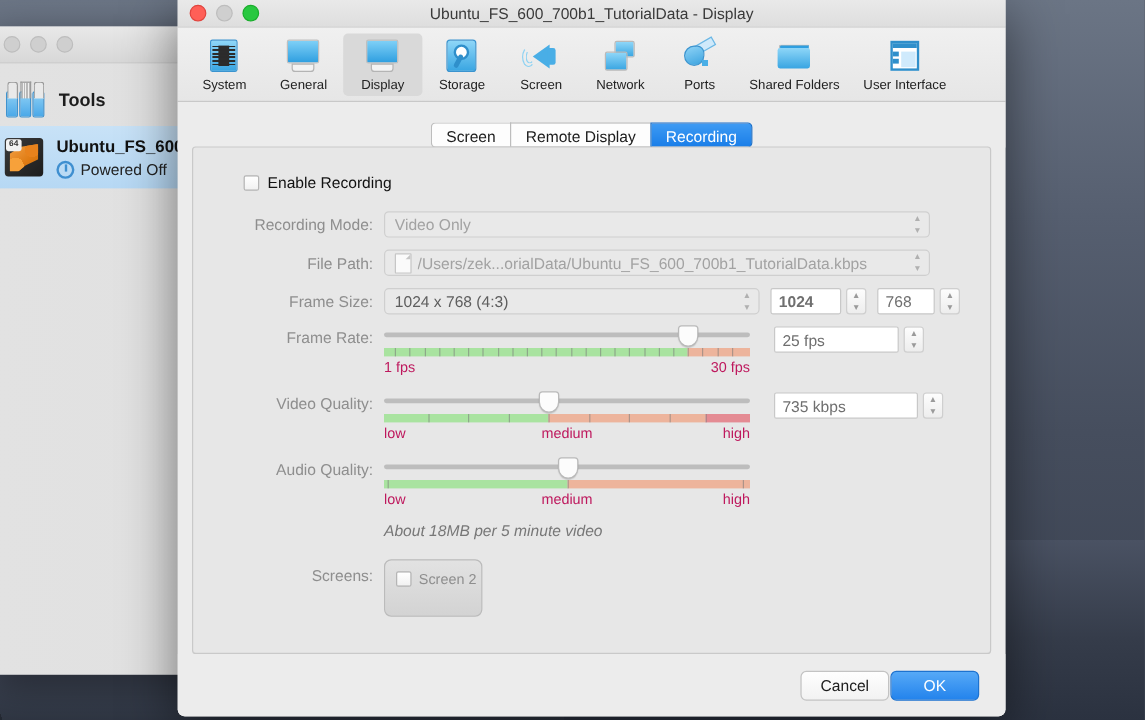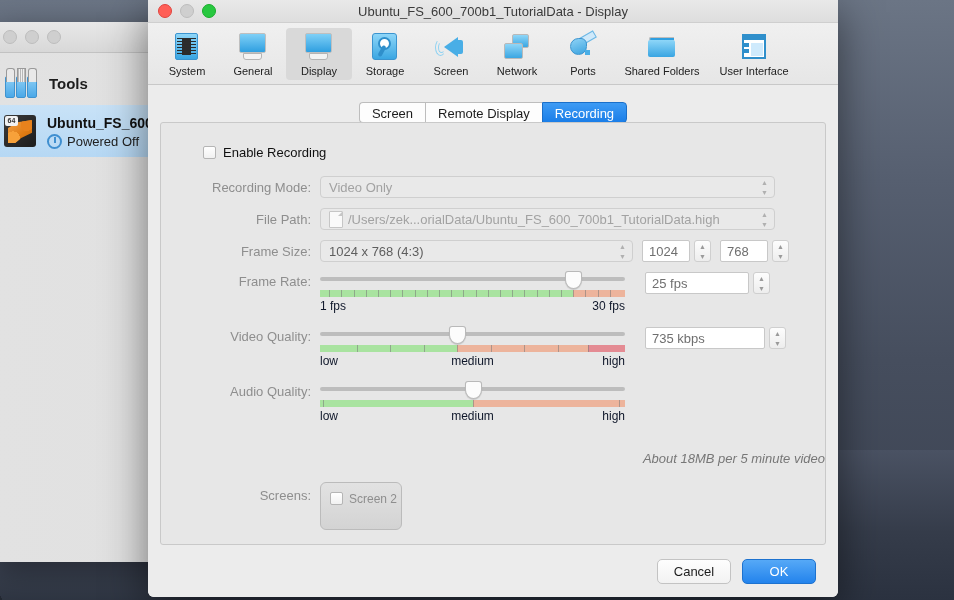--- a/index.html
+++ b/index.html
@@ -172,29 +172,29 @@
   
   .slider-wrap{position:relative;height:16px;}
   .track{position:absolute;left:0;right:0;top:5px;height:4px;border-radius:2px;background:#bdbdbd;}
   .handle{position:absolute;top:-1px;width:17px;height:18px;margin-left:-8px;
     background:#fcfcfc;border:1px solid #b9b9b9;border-radius:3px 3px 50% 50%;box-sizing:border-box;
     box-shadow:0 1px 1px rgba(0,0,0,.14);}
   .colorbar{position:relative;height:7px;display:flex;margin-top:2px;}
   .colorbar .seg{height:7px;}
   .colorbar .ticks{position:absolute;inset:0;}
   .colorbar .ticks i{position:absolute;top:0;width:1px;height:7px;background:rgba(120,120,120,.55);}
-  .scale{display:flex;justify-content:space-between;font-size:12px;color:#0f172a;margin-top:2px;}
+  .scale{display:flex;justify-content:space-between;font-size:12px;color:#be185d;margin-top:2px;}
   .scale span.mid{position:absolute;left:50%;transform:translateX(-50%);}
   .scale-rel{position:relative;}
   .note{font-size:13px;color:#777;font-style:italic;}
   .screens-box{width:82px;height:48px;border:1px solid #bbb;border-radius:6px;
     background:linear-gradient(180deg,#e2e2e2,#d3d3d3);display:flex;align-items:flex-start;padding:9px 0 0 9px;gap:6px;box-sizing:border-box;}
   .screens-box .lbl{font-size:12px;color:#8e8e8e;}
 
-  #footer{height:52px;display:flex;align-items:center;justify-content:flex-end;gap:11px;padding-right:22px;background:#ececec;}
+  #footer{height:52px;display:flex;align-items:center;justify-content:flex-end;gap:1px;padding-right:22px;background:#ececec;}
   .btn{height:25px;min-width:74px;border-radius:5px;font-size:13px;display:flex;align-items:center;justify-content:center;
     border:1px solid #c3c3c3;background:linear-gradient(180deg,#fefefe,#f2f2f2);color:#1c1c1c;box-sizing:border-box;}
   .btn.primary{background:linear-gradient(180deg,#56a9f7,#2383ec);border-color:#1d72cf;color:#fff;}
 </style>
 </head>
 <body>
 
 <div id="desktop">
   <div class="ridge"></div>
   <div class="ridge2"></div>
@@ -352,38 +352,38 @@
             <i>▲</i>
             <i>▼</i>
           </span>
       </div>
     </div>
 
     <div class="row" style="margin-top:10px;">
       <div class="lbl-col">File Path:</div>
       <div class="combo" style="width:455px;">
         <span class="docicon"></span>
-        <span class="val">/Users/zek...orialData/Ubuntu_FS_600_700b1_TutorialData.high</span>
+        <span class="val">/Users/zek...orialData/Ubuntu_FS_600_700b1_TutorialData.kbps</span>
         <span class="step">
             <i>▲</i>
             <i>▼</i>
           </span>
       </div>
     </div>
 
     <div class="row" style="margin-top:10px;">
       <div class="lbl-col">Frame Size:</div>
       <div class="combo" style="width:313px;">
         <span class="val" style="color:#5e5e5e;">1024 x 768 (4:3)</span>
         <span class="step">
             <i>▲</i>
             <i>▼</i>
           </span>
       </div>
-      <div class="txtfield" style="width:48px;margin-left:9px;">
+      <div class="txtfield" style="width:59px;margin-left:9px;font-weight:bold;">
         <span>1024</span>
       </div>
       <div class="stepbox" style="margin-left:4px;">
           <i>▲</i>
           <i>▼</i>
         </div>
       <div class="txtfield" style="width:48px;margin-left:9px;">
         <span>768</span>
       </div>
       <div class="stepbox" style="margin-left:4px;">
@@ -497,21 +497,21 @@
           </span>
         </div>
         <div class="scale scale-rel">
           <span>low</span>
           <span class="mid">medium</span>
           <span>high</span>
         </div>
       </div>
     </div>
 
-    <div class="row" style="margin-top:28px;justify-content:flex-end;">
+    <div class="row" style="margin-top:12px;">
       <div class="lbl-col" style="width:150px;"></div>
       <div class="note">About 18MB per 5 minute video</div>
     </div>
 
     <div class="row" style="margin-top:16px;align-items:flex-start;">
       <div class="lbl-col" style="padding-top:6px;">Screens:</div>
       <div class="screens-box">
         <span class="chk"></span>
         <span class="lbl">Screen 2</span>
       </div>

